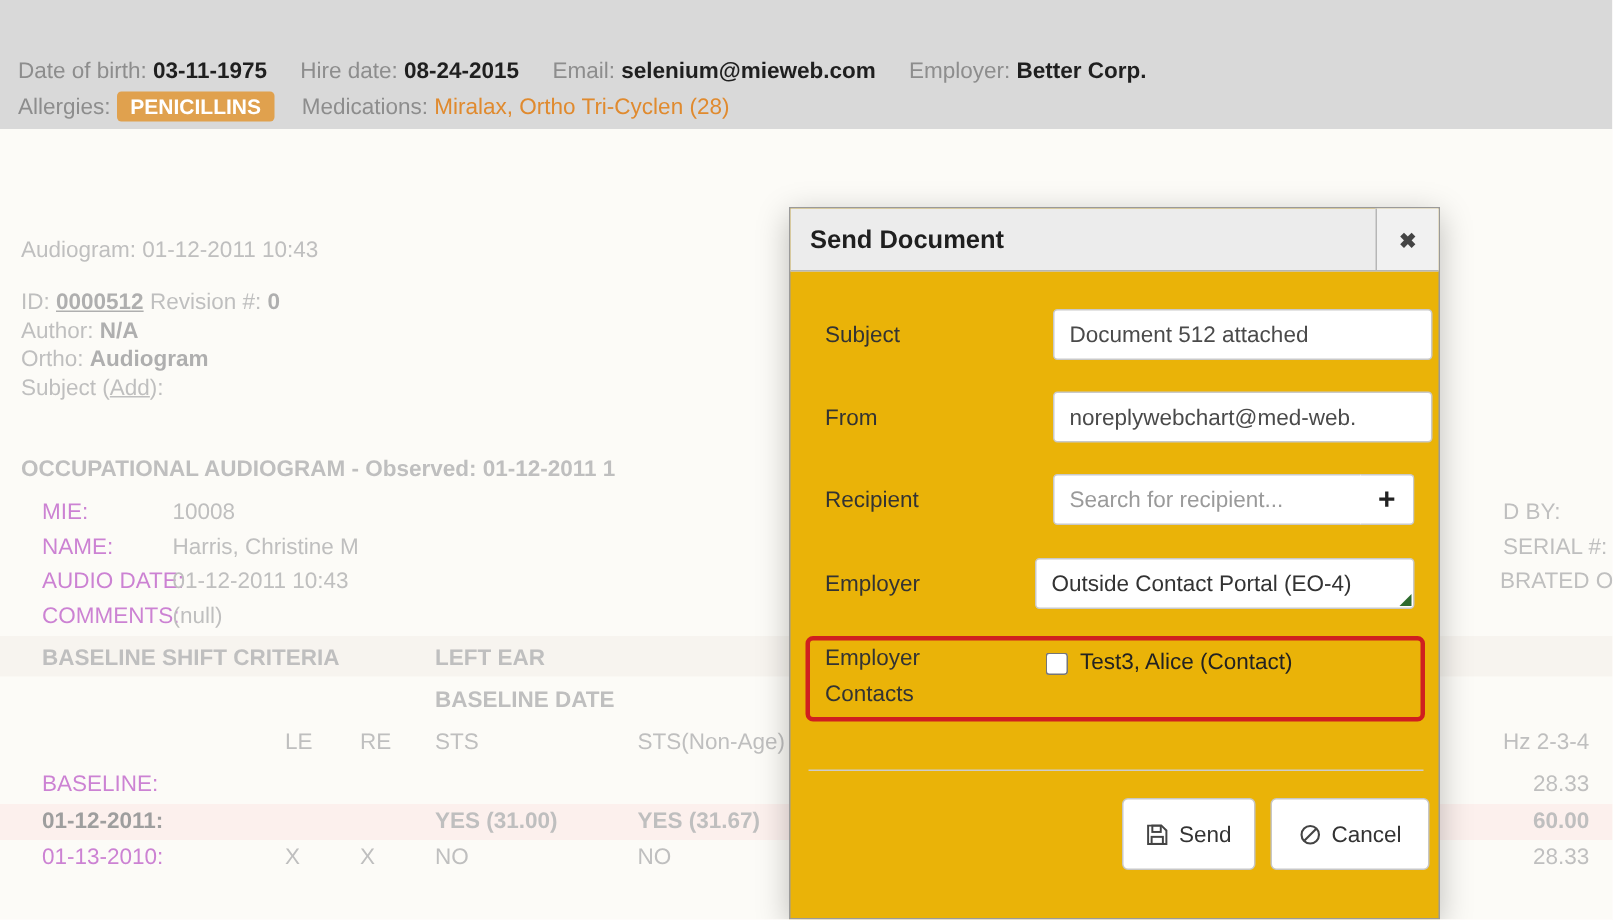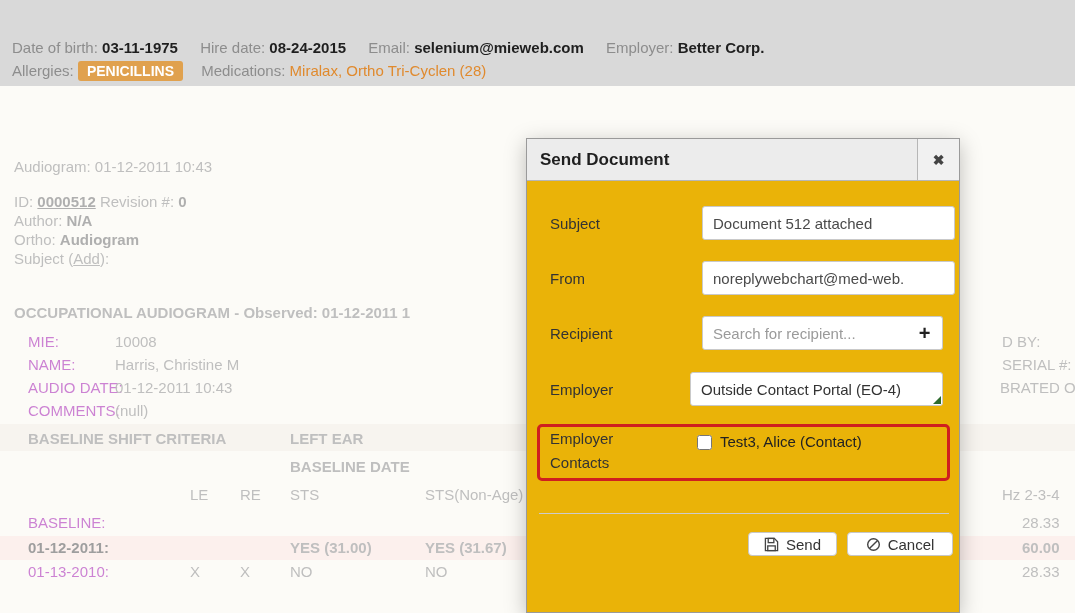--- a/index.html
+++ b/index.html
@@ -53,21 +53,21 @@
   .m-input { position:absolute; left:163px; width:253px; height:34px; border:1px solid #c9c9c9; border-radius:3px; padding:0 10px; font-family:"Liberation Sans",sans-serif; font-size:15px; color:#4a4a4a; background:#fff;margin-left:12px; }
   .m-input::placeholder { color:#9a9a9a; }
   .m-input.short { width:218px; border-top-right-radius:0; border-bottom-right-radius:0; }
   .plus-btn { position:absolute; left:380px; width:36px; height:34px; border:1px solid #c9c9c9; border-left:none; border-radius:0 3px 3px 0; background:#fff; display:flex; align-items:center; justify-content:center; font-size:20px; font-weight:bold; color:#222; cursor:pointer; }
   .m-select { position:absolute; left:163px; width:253px; height:34px; border:1px solid #c9c9c9; border-radius:3px; background:#fff; font-size:15px; color:#333; display:flex; align-items:center; padding:0 10px; cursor:pointer; }
   .select-corner { position:absolute; right:1px; bottom:1px; width:0; height:0; border-left:8px solid transparent; border-bottom:8px solid #2e6b2e; }
   .m-checkbox { position:absolute; left:170px; top:296px; width:15px; height:15px; margin:0; }
   .contact-option { position:absolute; left:193px; top:294px; font-size:15px; color:#222; white-space:nowrap; }
   .annotation { position:absolute; left:10px; top:285px; width:413px; height:57px; border:3px solid #cf1f1f; border-radius:5px; pointer-events:none; }
   .separator { position:absolute; left:12px; top:374px; width:410px; border-top:1px solid #ccc; }
-  .m-btn { position:absolute; top:393px; height:24px; border:1px solid #c7c7c7; border-radius:4px; background:#fff; display:flex; align-items:center; justify-content:center; gap:7px; font-family:"Liberation Sans",sans-serif; font-size:15px; color:#333; cursor:pointer; }
+  .m-btn { position:absolute; top:393px; height:48px; border:1px solid #c7c7c7; border-radius:4px; background:#fff; display:flex; align-items:center; justify-content:center; gap:7px; font-family:"Liberation Sans",sans-serif; font-size:15px; color:#333; cursor:pointer; }
   .send-btn { left:221px; width:89px; }
   .cancel-btn { left:320px; width:106px; }
   .m-btn svg { display:block; }
 </style>
 </head>
 <body>
 
 <div class="screen">
 
   <div class="topbar">

